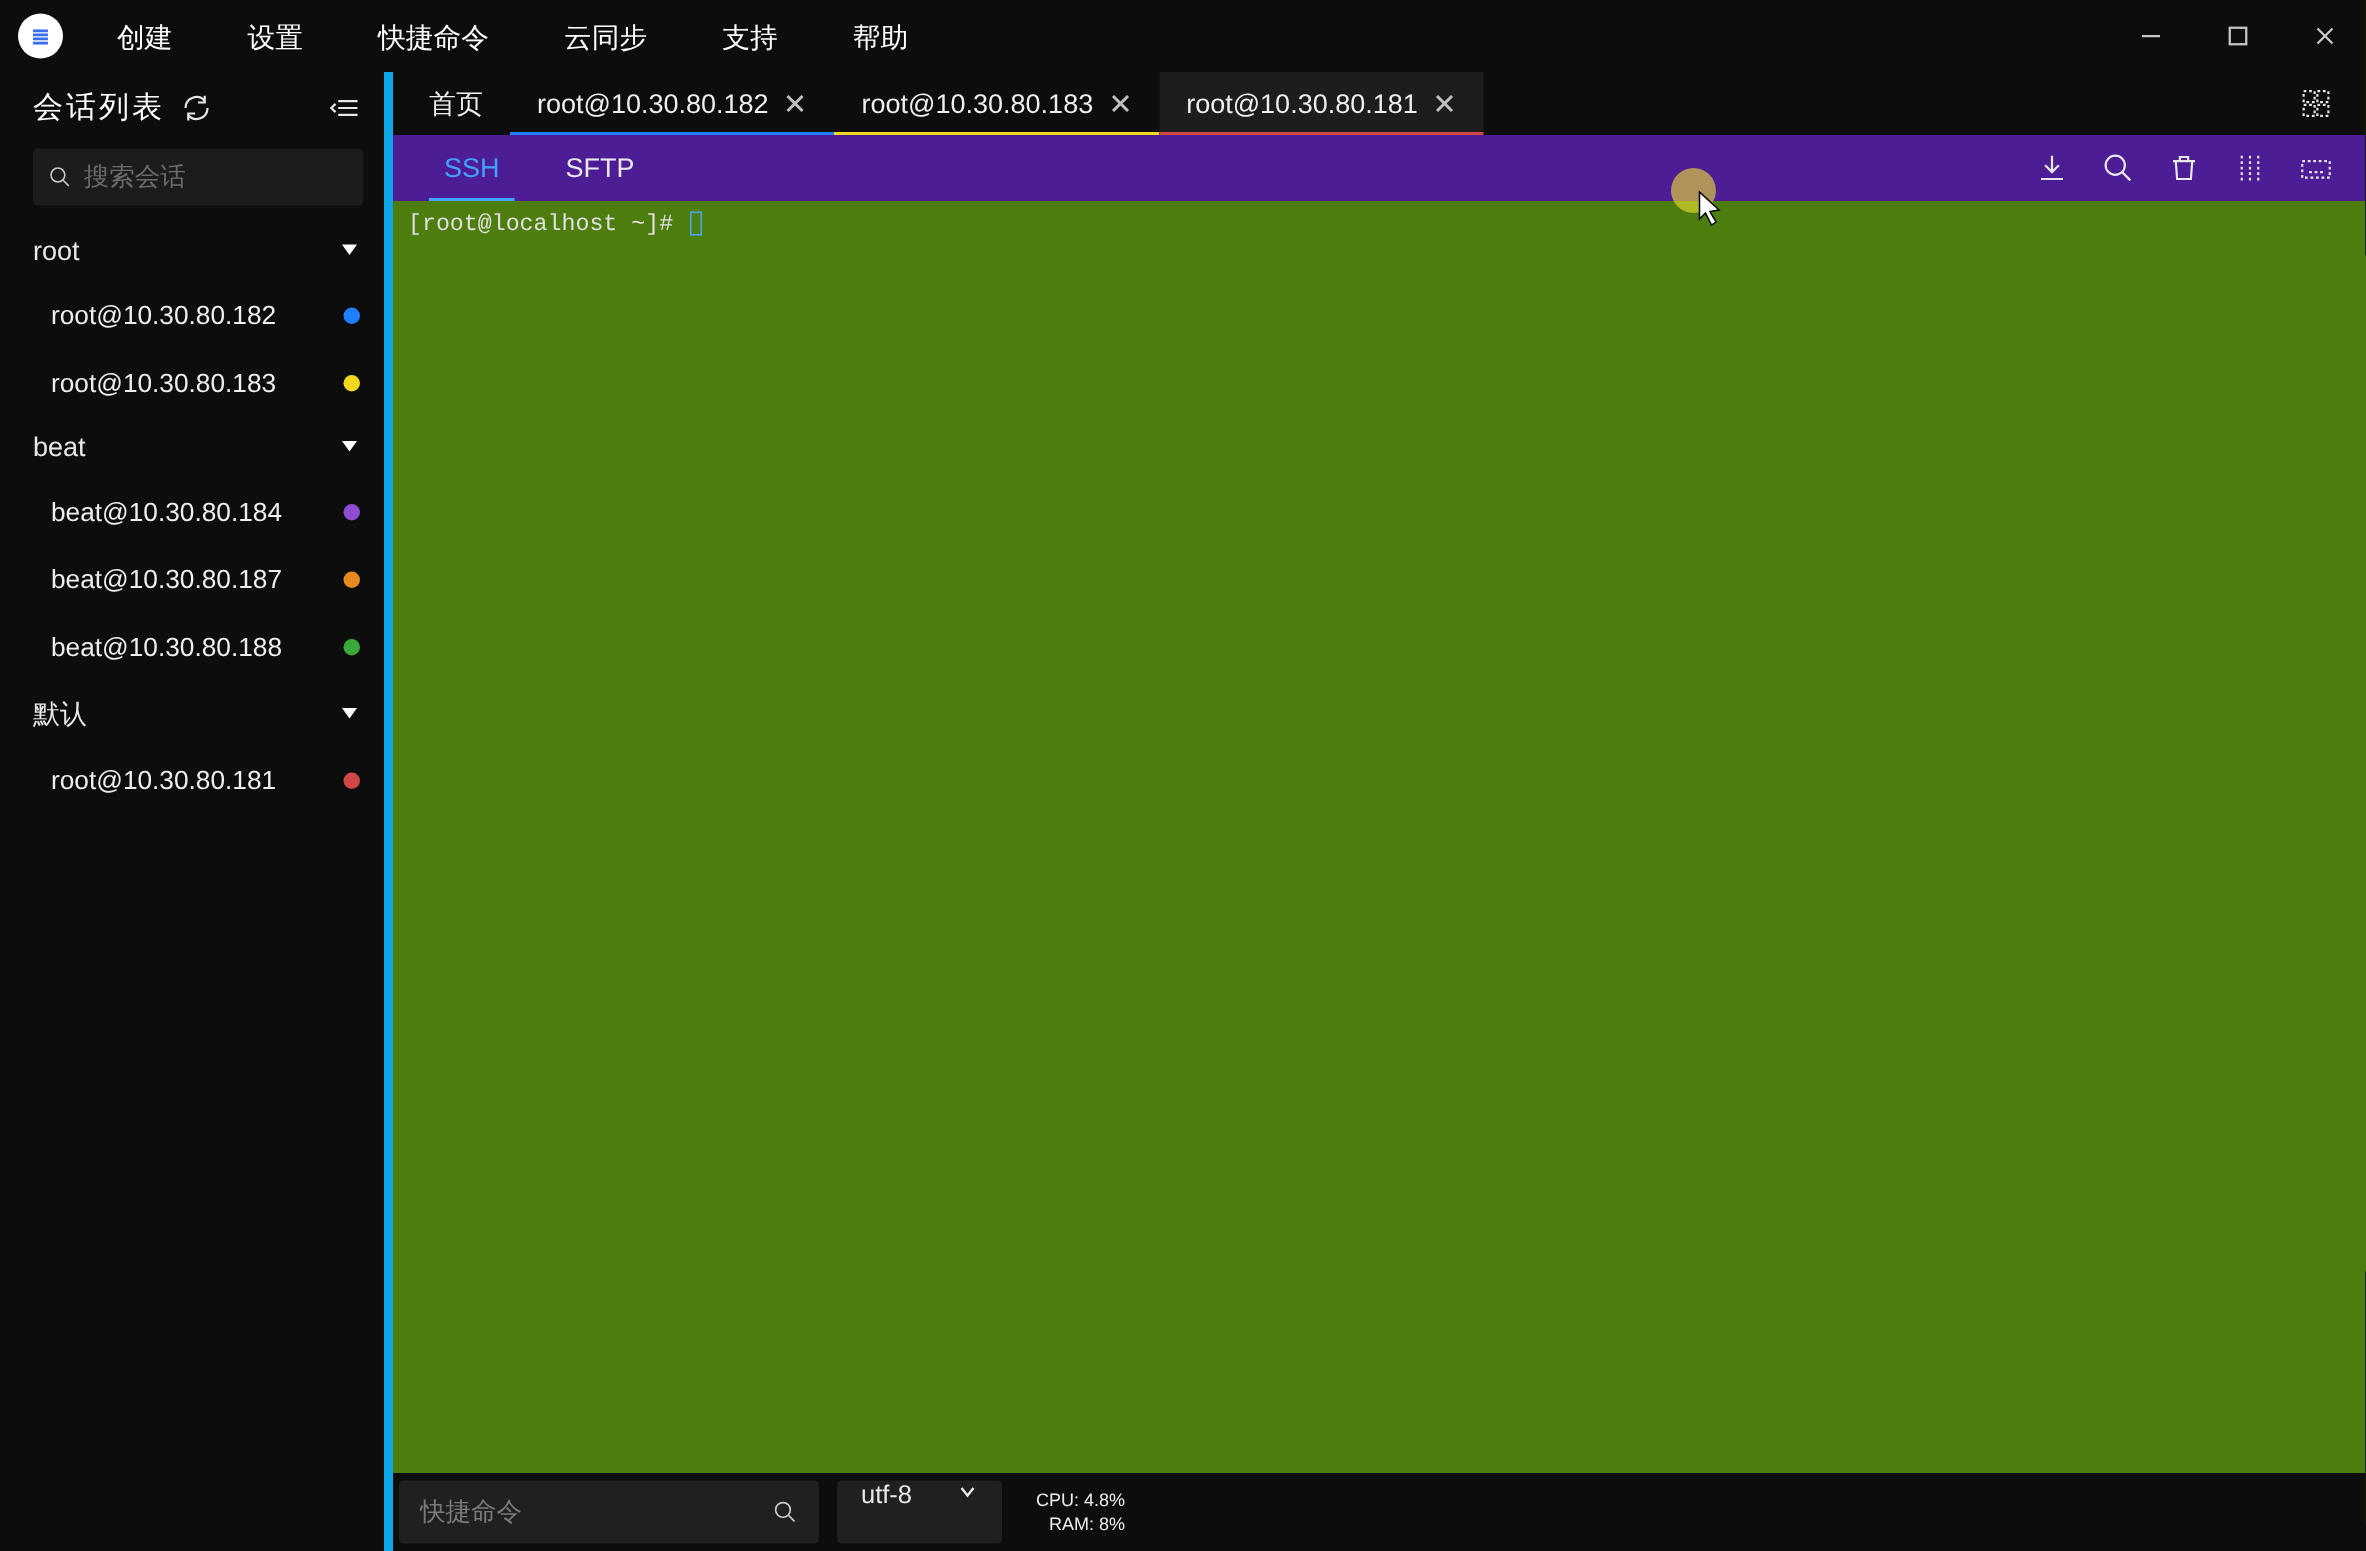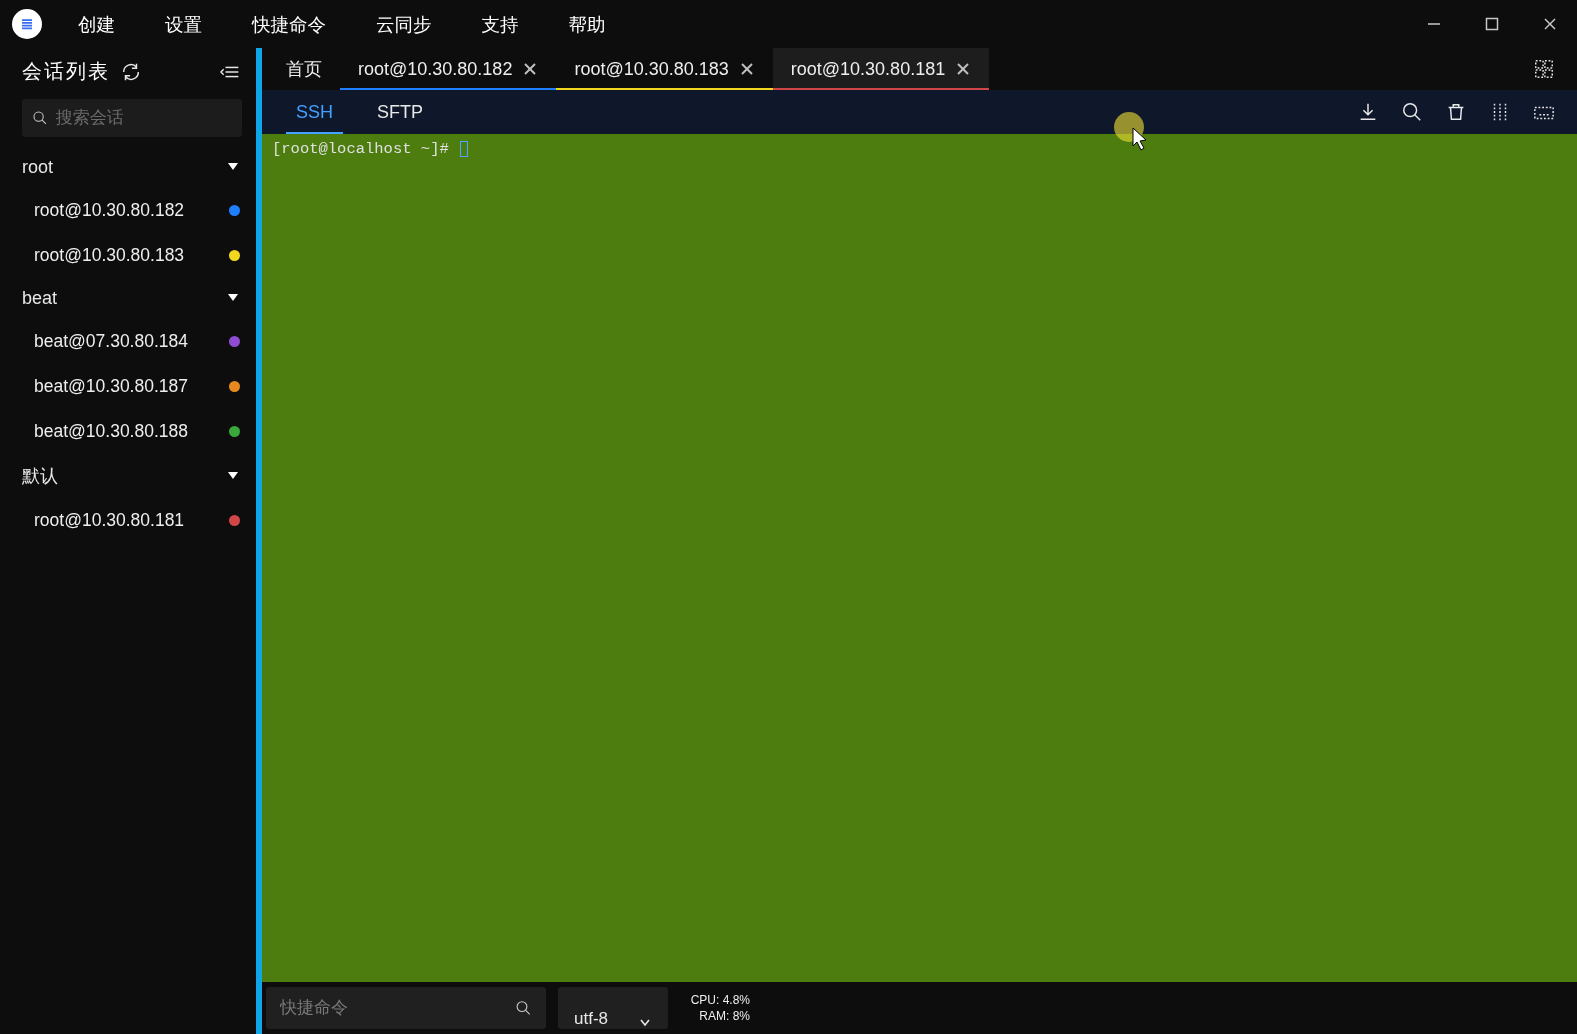--- a/index.html
+++ b/index.html
@@ -37,41 +37,41 @@
 .main { flex:1; display:flex; flex-direction:column; background:#0d0d0d; position:relative; }
 
 .tabbar { height:42px; display:flex; align-items:flex-end; padding-left:6px; position:relative; }
 .tab { height:42px; padding: 0 18px; display:flex; align-items:center; gap:10px; cursor:pointer; color:#eee; font-size:18px; position:relative; }
 .tab.active { background:#1d1d1d; }
 .tab-border { position:absolute; bottom:0; left:0; right:0; height:2px; }
 .tab-close { width:16px; height:16px; display:flex; align-items:center; justify-content:center; }
 .tab-close svg { width:12px; height:12px; stroke:#c0c0c0; stroke-width:2; }
 .grid-ico { margin-left:auto; margin-right:22px; display:flex; align-items:center; height:42px; }
 
-.subtabbar { height:44px; background:#0f172a; display:flex; align-items:center; padding-left:12px; }
+.subtabbar { height:44px; background:#4c1d95; display:flex; align-items:center; padding-left:12px; }
 .subtab { padding: 0 22px; height:44px; display:flex; align-items:center; cursor:pointer; font-size:18px; position:relative; }
 .subtab.active { color:#43a2ff; }
 .subtab.active::after { content:""; position:absolute; bottom:0; left:12px; right:12px; height:2px; background:#43a2ff; }
 .tool-icons { margin-left:auto; display:flex; gap:22px; padding-right:22px; align-items:center; }
 .tool-icons > div { display:flex; cursor:pointer; }
 
 .terminal { flex:1; background:#4d7c0f; padding: 6px 10px; font-family: "Consolas","Courier New",monospace; font-size:15.5px; color:#e0e0e0; white-space:pre; position:relative; }
 .term-cursor { display:inline-block; width:8px; height:16px; border:1.5px solid #4aa8ff; vertical-align:middle; margin-left:2px; }
 
 .cursor-pointer { position:absolute; left:865px; top:78px; z-index:100; pointer-events:none; }
 .cursor-spot { position:absolute; left:852px; top:64px; width:30px; height:30px; background:#f2e233; border-radius:50%; opacity:0.6; z-index:60; pointer-events:none; }
 
 .bottombar { height:52px; display:flex; align-items:center; gap:12px; padding: 0 16px 0 4px; }
 .btm-input { background:#202020; border-radius:3px; height:42px; display:flex; align-items:center; flex:1; padding:0 14px; }
 .btm-input input { background:transparent; border:none; outline:none; color:#e8e8e8; font-size:17px; width:100%; font-family:inherit; }
 .btm-input input::placeholder { color:#7a7a7a; }
 .btm-short { background:#202020; border-radius:3px; height:42px; display:flex; align-items:center; width:280px; padding:0 14px; }
 .btm-short input { background:transparent; border:none; outline:none; color:#e8e8e8; font-size:17px; width:100%; font-family:inherit; }
 .btm-short input::placeholder { color:#7a7a7a; }
-.encoding { background:#202020; border-radius:3px; height:42px; display:flex; align-items:flex-end; padding:0 16px; gap:30px; cursor:pointer; }
+.encoding { background:#202020; border-radius:3px; height:42px; display:flex; align-items:flex-start; padding:0 16px; gap:30px; cursor:pointer; }
 .stats { display:flex; flex-direction:column; gap:2px; font-size:12px; align-items:flex-end; color:#eee; min-width:70px; }
 </style>
 </head>
 <body>
 
 <div class="titlebar">
   <div class="logo">≣</div>
   <div class="menu" id="menu-holder">
       <div class="menu-item">创建</div>
       <div class="menu-item">设置</div>
@@ -141,21 +141,21 @@
           <span>root@10.30.80.183</span>
           <span class="dot" style="background:#f2d71f"></span>
         </div>
         <div class="group-row">
           <span>beat</span>
           <span class="arrow"><svg viewBox="0 0 14 14">
               <polygon points="2,4 12,4 7,11"></polygon>
             </svg></span>
         </div>
         <div class="session-row">
-          <span>beat@07.30.80.184</span>
+          <span>beat@10.30.80.184</span>
           <span class="dot" style="background:#8f4cd3"></span>
         </div>
         <div class="session-row">
           <span>beat@10.30.80.187</span>
           <span class="dot" style="background:#e68a1f"></span>
         </div>
         <div class="session-row">
           <span>beat@10.30.80.188</span>
           <span class="dot" style="background:#3aa83a"></span>
         </div>

